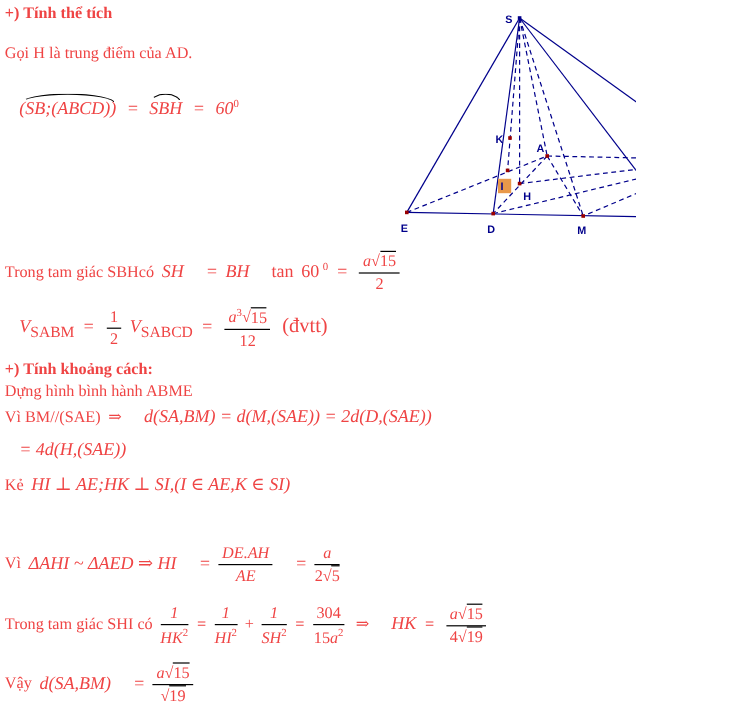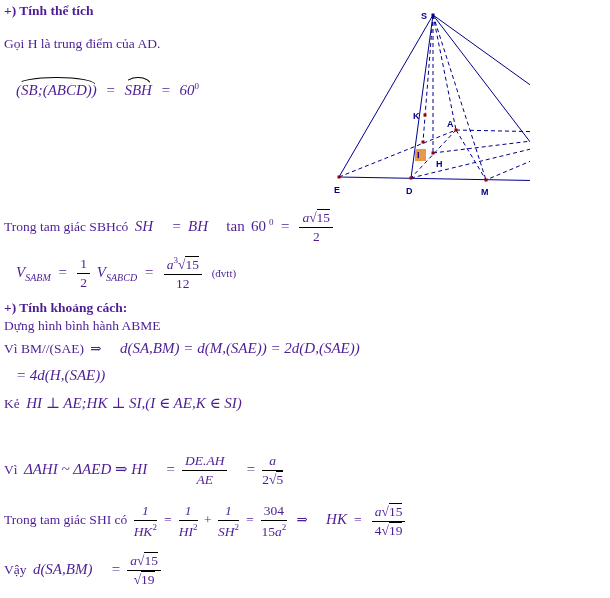--- a/index.html
+++ b/index.html
@@ -1,26 +1,26 @@
 <!DOCTYPE html>
 <html><head>
 <meta charset="utf-8">
 <style>
   html,body { margin:0; padding:0; background:#fff; }
   .page { position:relative; width:530px; height:598px; background:#ffffff;
-          font-family:"Liberation Serif","DejaVu Serif",serif; color:#4c1d95; overflow:hidden; }
+          font-family:"Liberation Serif","DejaVu Serif",serif; color:#ef4444; overflow:hidden; }
   .tline { position:absolute; left:4px; white-space:nowrap; font-size:13.5px; }
   .b { font-weight:bold; }
   .m { font-style:italic; }
   .up { font-style:normal; }
   .fs15 { font-size:15px;margin-left:12px; }
   .sp { margin:0 5px; }
   .sps { margin:0 3px; }
   sup { font-size:9px; font-style:normal; }
-  sub.vs { font-size:10px; font-style:italic; }
+  sub.vs { font-size:13px; }
   .frac { display:inline-block; vertical-align:middle; text-align:center; margin:0 3px; font-size:13.5px; }
   .frac .num { display:block; border-bottom:1px solid #000; padding:0 3px 1px 3px; }
   .frac .den { display:block; padding-top:1px; }
   .rsign { font-style:normal; }
   .rbar { border-top:1px solid #000; font-style:normal; }
   .hat { position:relative; display:inline-block; }
   .hat::before { content:""; position:absolute; left:1px; right:1px; top:-5px; height:6px;
                  border:1px solid transparent; border-top:1.3px solid #000;
                  border-radius:50% 50% 0 0 / 100% 100% 0 0; }
   .figure { position:absolute; left:330px; top:0; width:280px; height:200px; }
@@ -104,21 +104,21 @@
     <span class="frac">
       <span class="num">1</span>
       <span class="den">2</span>
     </span>
     <span class="m">V</span><sub class="vs">SABCD</sub>
     <span class="m sps">=</span>
     <span class="frac">
       <span class="num"><span class="m">a</span><sup>3</sup><span class="rsign">√</span><span class="rbar">15</span></span>
       <span class="den">12</span>
     </span>
-    <span class="up sps" style="font-size:11px">(đvtt)</span>
+    <span class="up sps" style="font-size:17px">(đvtt)</span>
   </div>
 
   <div class="tline b" style="top:300px">+) Tính khoảng cách:</div>
   <div class="tline" style="top:318px">Dựng hình bình hành ABME</div>
 
   <div class="tline" style="top:340px">
     <span class="up">Vì BM//(SAE)</span>
     <span class="sps">⇒</span>
     <span class="m fs15">d(SA,BM) = d(M,(SAE)) = 2d(D,(SAE))</span>
   </div>

